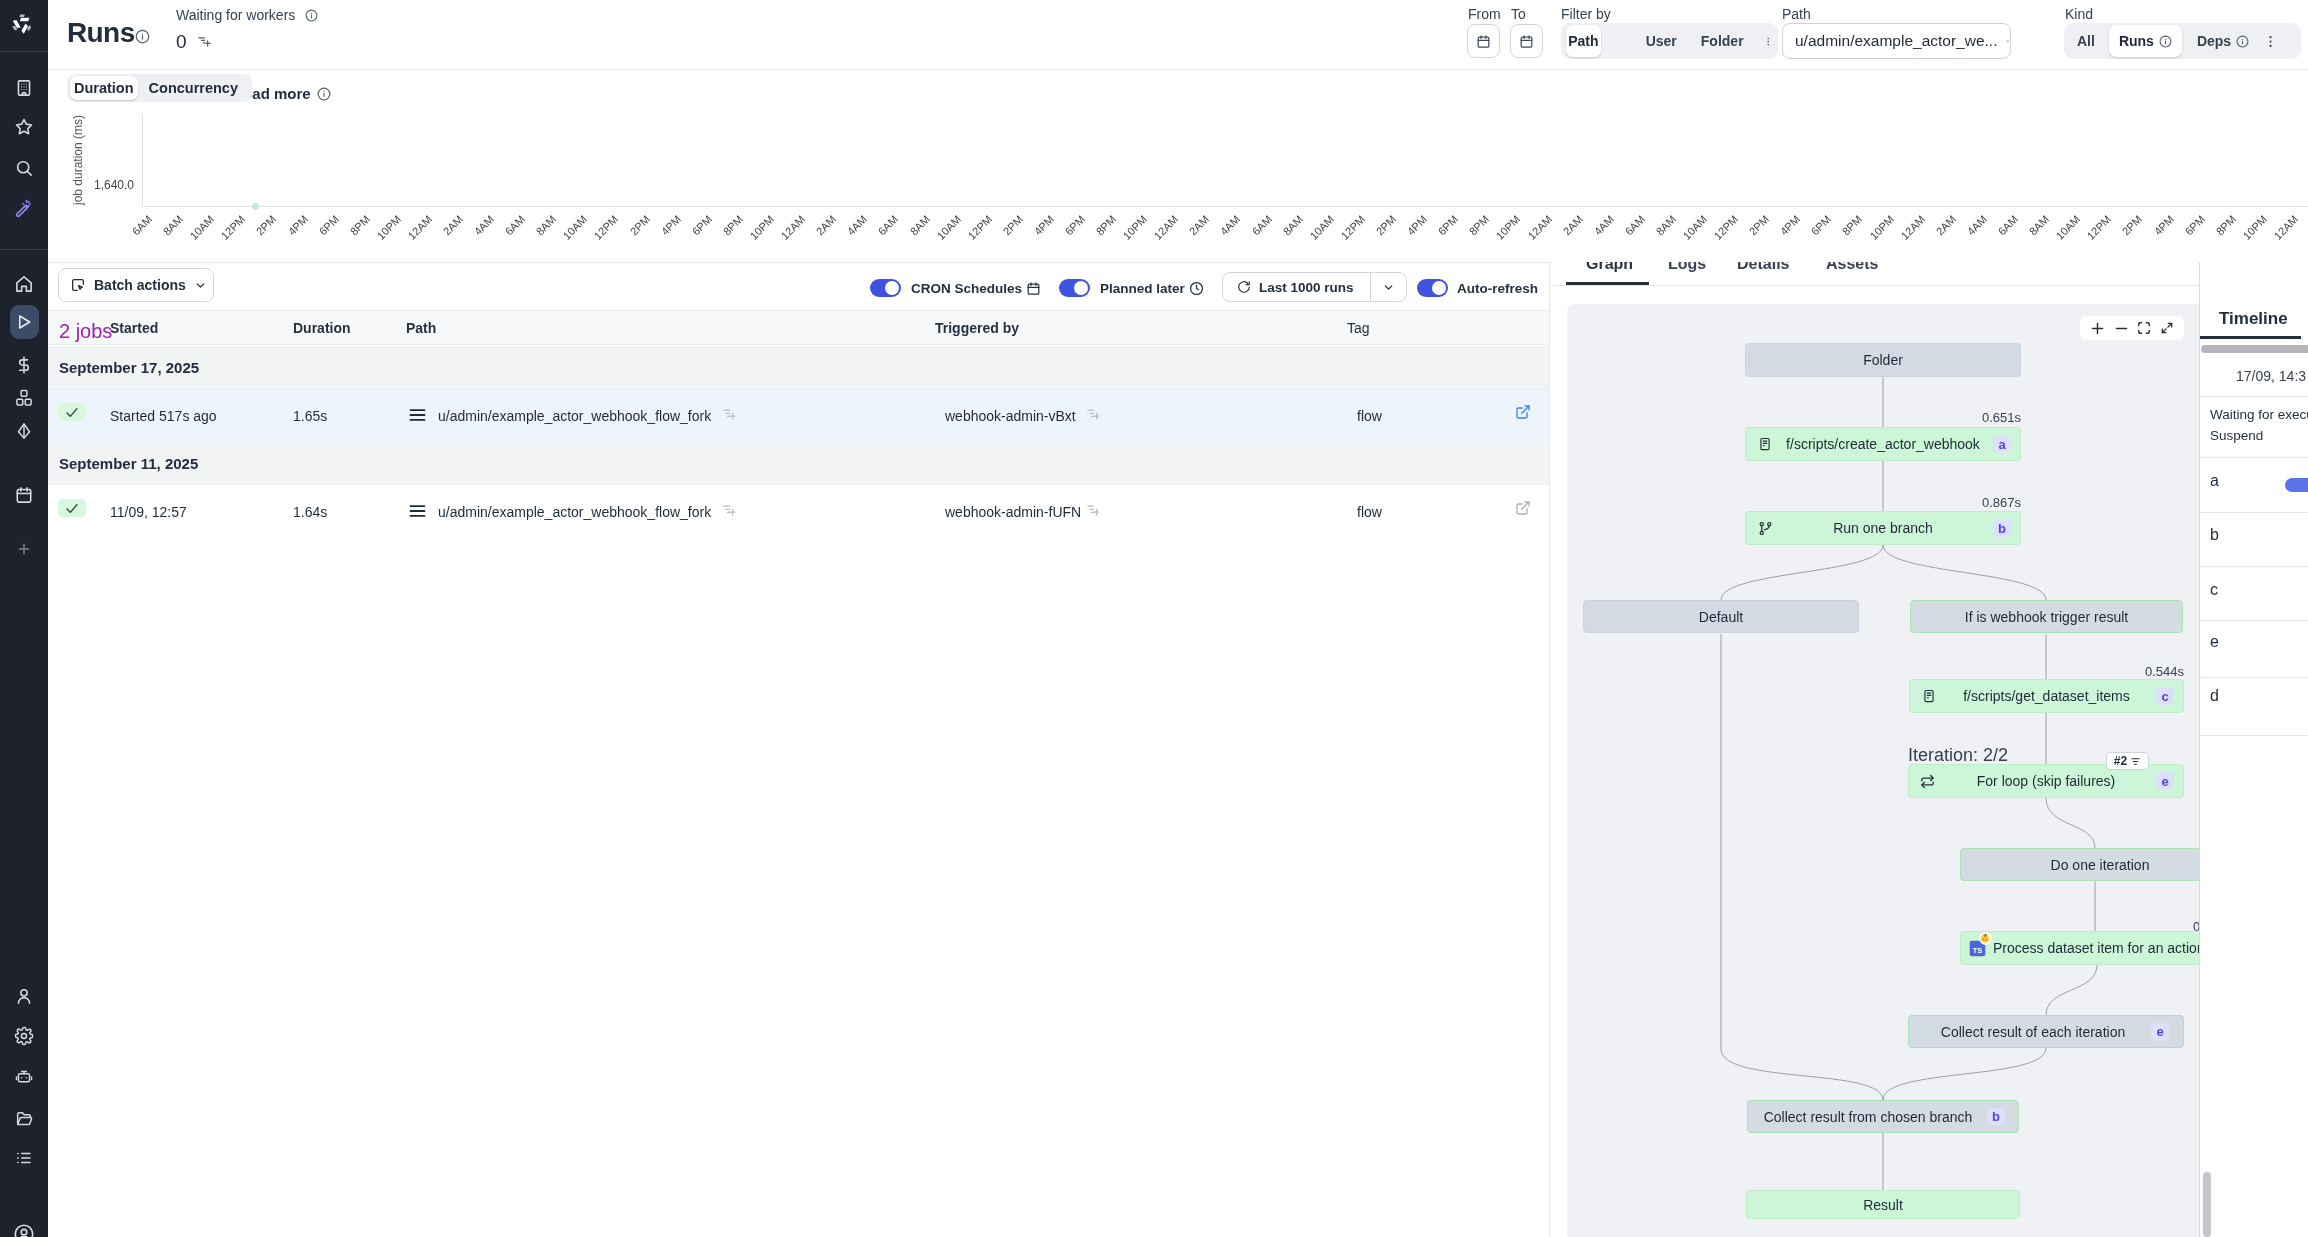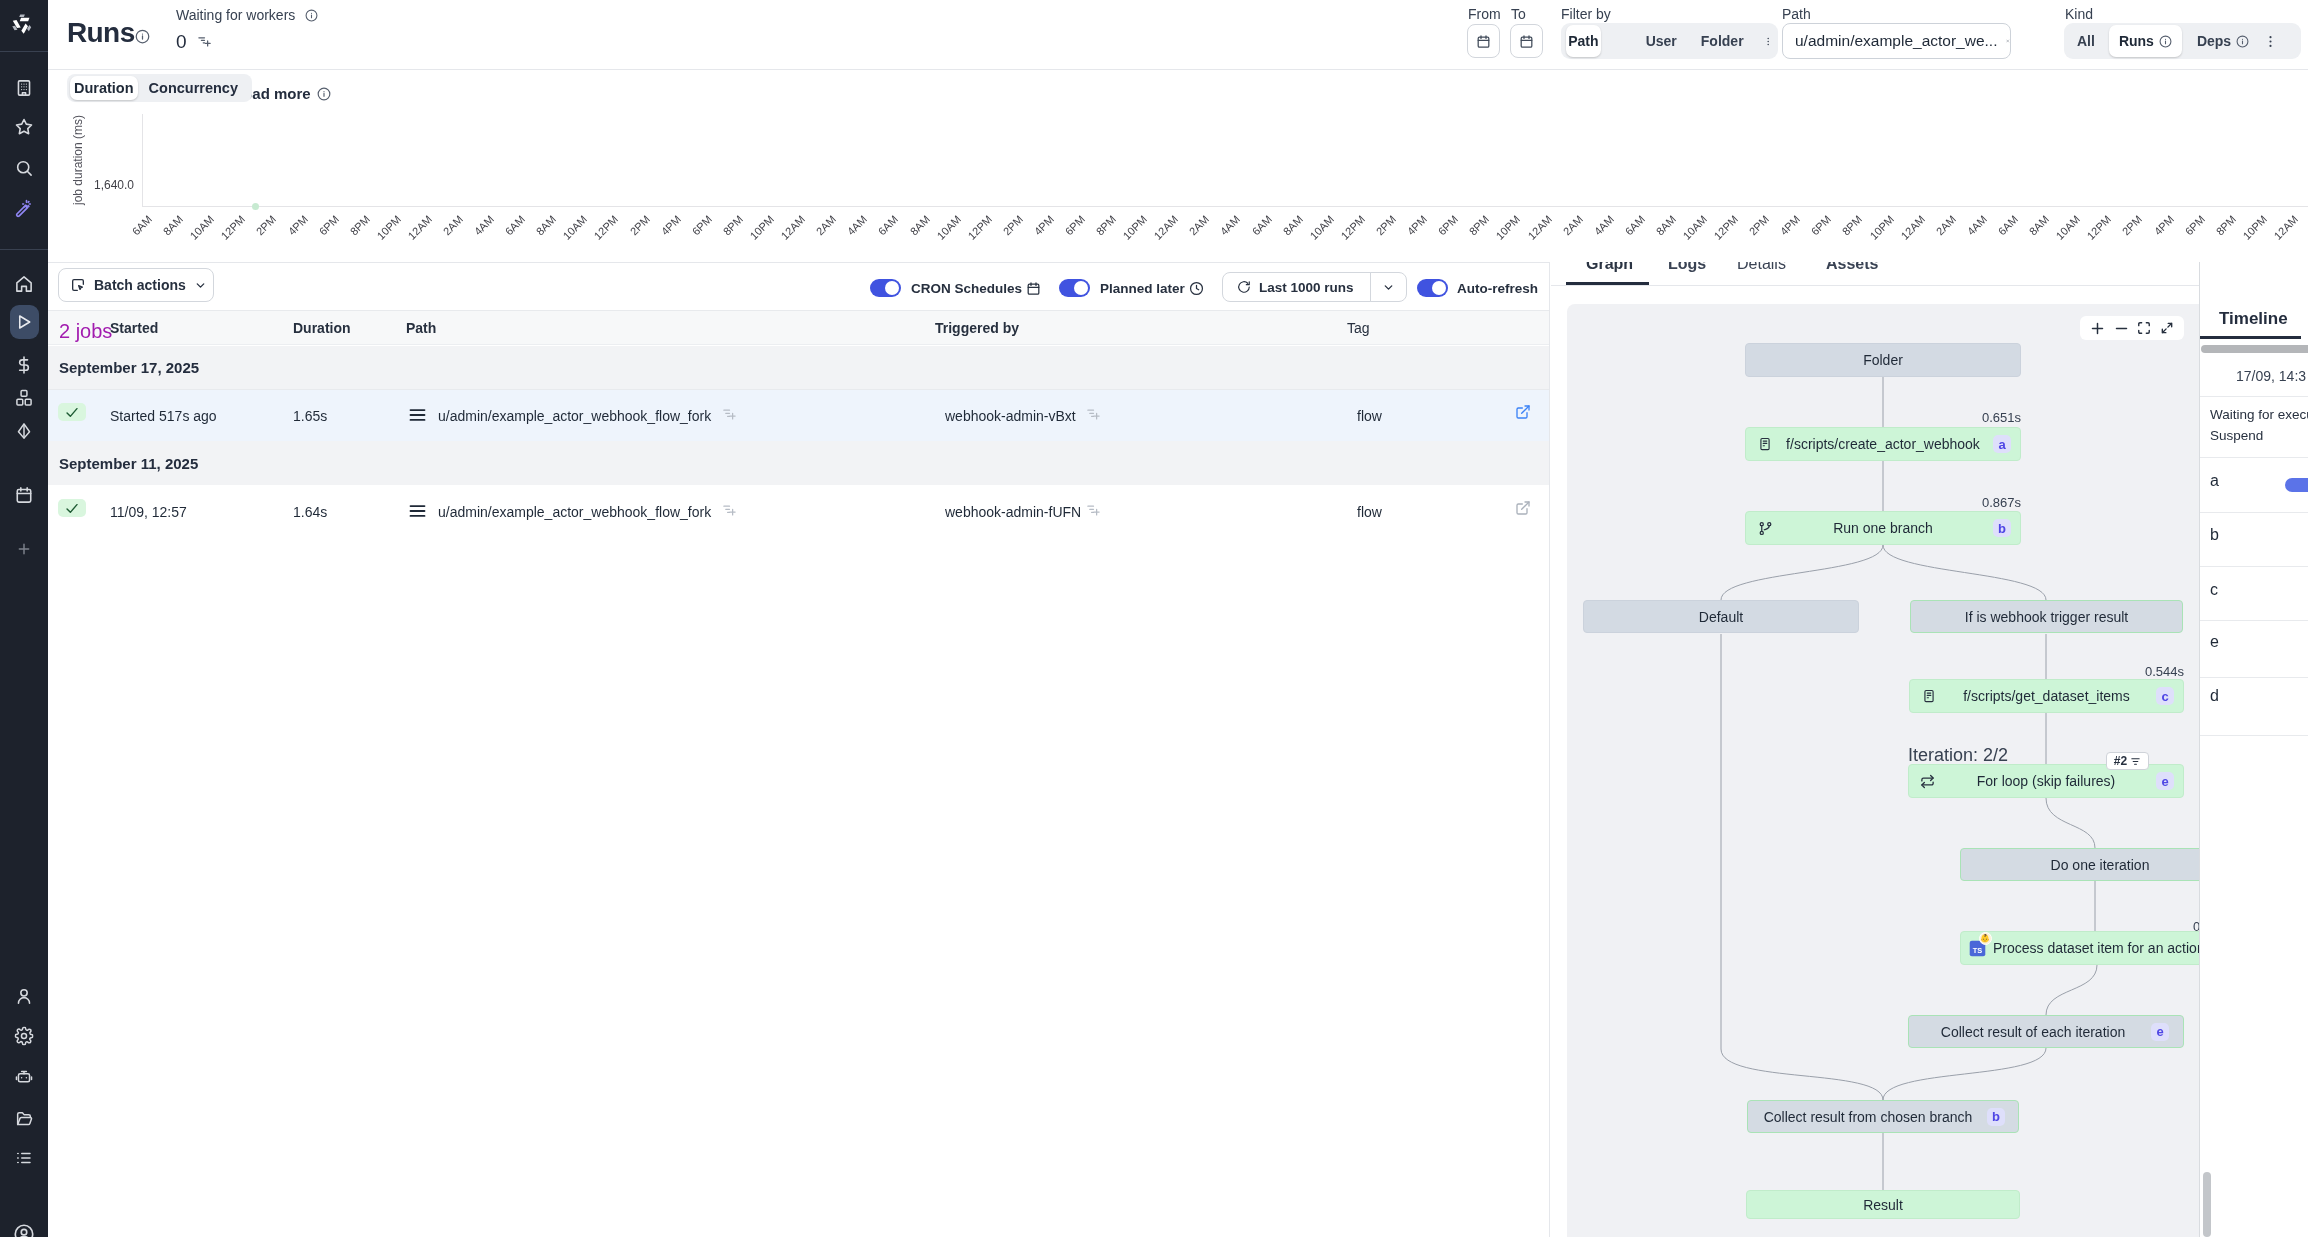--- a/index.html
+++ b/index.html
@@ -516,21 +516,21 @@
 <div class="abs" style="left:1357px; top:504px; font-size:14px; color:#1f2937;">flow</div>
 <svg class="abs" style="left:1515px; top:500px" width="16" height="16" viewBox="0 0 24 24" fill="none" stroke="#aab1bb" stroke-width="2" stroke-linecap="round" stroke-linejoin="round">
     <path d="M15 3h6v6"></path>
     <path d="M10 14L21 3"></path>
     <path d="M18 13v6a2 2 0 0 1-2 2H5a2 2 0 0 1-2-2V8a2 2 0 0 1 2-2h6"></path>
   </svg>
 
 <div class="abs" style="left:1551px; top:262px; width:757px; height:24px; overflow:hidden;">
   <div style="position:absolute; left:35px; top:-7px; font-size:16px; font-weight:700; color:#2b3443;">Graph</div>
   <div style="position:absolute; left:117px; top:-7px; font-size:16px; font-weight:600; color:#3a4354;">Logs</div>
-  <div style="position:absolute; left:186px; top:-7px; font-size:16px; font-weight:400; color:#3a4354;">Details</div>
+  <div style="position:absolute; left:186px; top:-7px; font-size:16px; font-weight:700; color:#3a4354;">Details</div>
   <div style="position:absolute; left:275px; top:-7px; font-size:16px; font-weight:600; color:#3a4354;">Assets</div>
 </div>
 <div class="abs" style="left:1551px; top:285px; width:757px; height:1px; background:#e5e7eb;"></div>
 <div class="abs" style="left:1566px; top:282px; width:83px; height:3px; background:#242d3e;"></div>
 
 <div class="abs" style="left:1567px; top:304px; width:632px; height:933px; background:#f0f1f4; border-radius:8px 0 0 0; overflow:hidden;">
 <svg style="position:absolute; left:0; top:0;" width="632" height="933" viewBox="0 0 632 933" fill="none" stroke="#9aa0aa" stroke-width="1">
   <path d="M316 73v50"></path>
   <path d="M316 157v50"></path>
   <path d="M316 241c0 30-162 25-162 55"></path>

